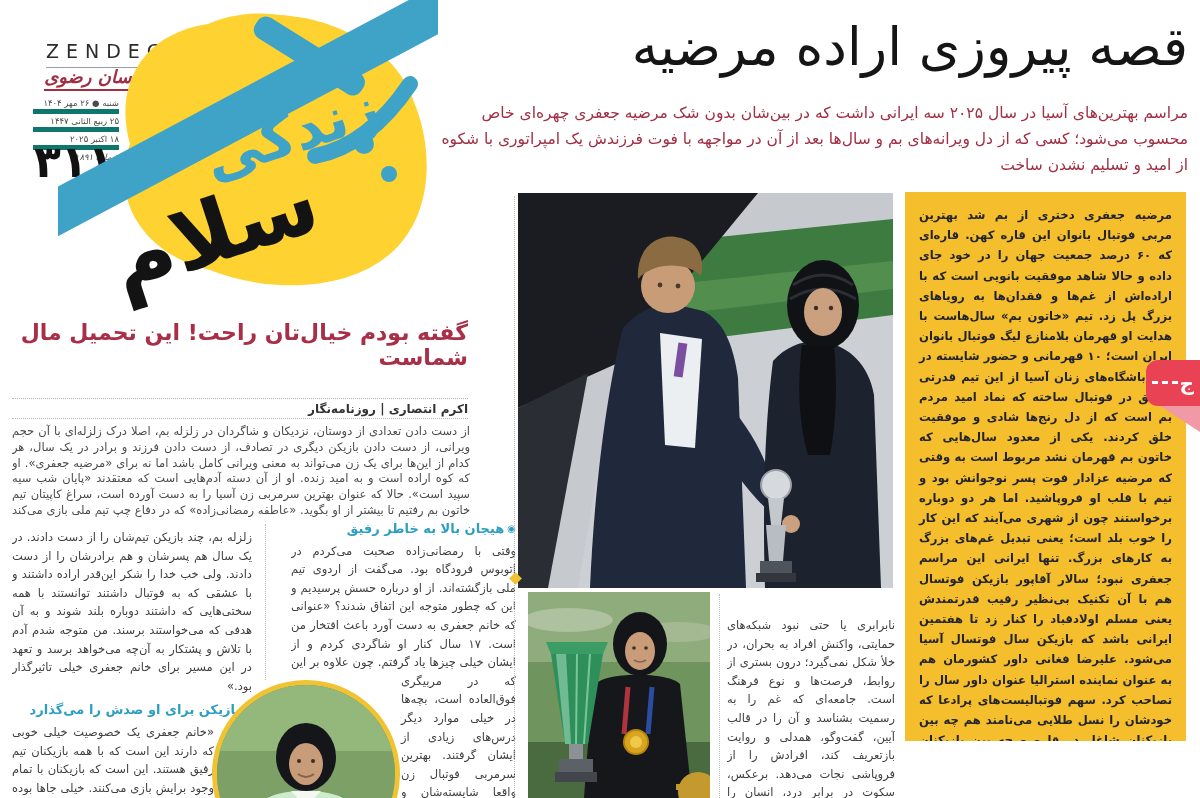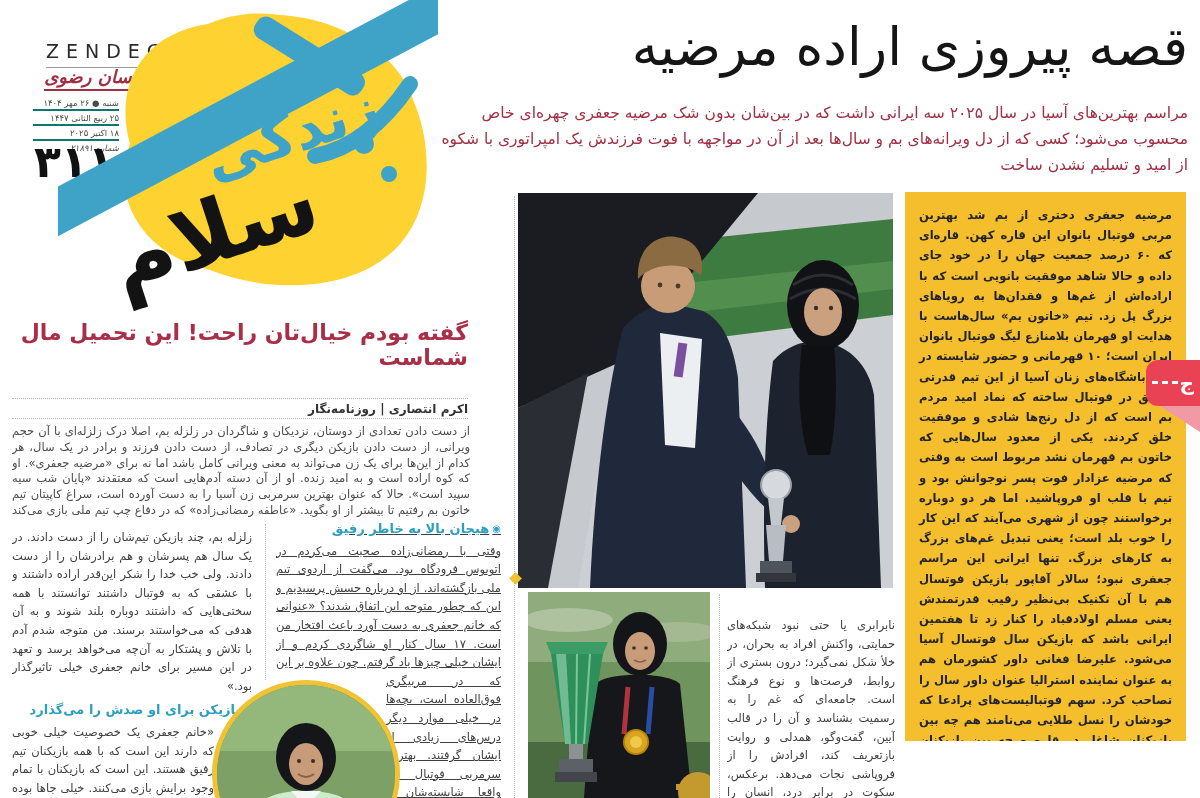--- a/index.html
+++ b/index.html
@@ -9,21 +9,21 @@
     font-family:"DejaVu Sans","Liberation Sans",sans-serif;margin:0 auto;
   }
   .abs{position:absolute;}
   .rtl{direction:rtl;unicode-bidi:embed;}
   
   .latin-title{left:46px;top:40px;font-size:19px;letter-spacing:7px;color:#2b2b2b;
     border-bottom:1px solid #9a9a9a;padding-bottom:5px;width:186px;white-space:nowrap;}
   .paper-name{left:44px;top:66px;width:176px;font-size:18px;font-weight:800;font-style:italic;
     color:#a12f44;text-align:center;border-bottom:2px solid #a12f44;padding-bottom:2px;}
   .dates{left:33px;top:96px;width:86px;font-size:8.5px;color:#4a4a4a;text-align:right;}
-  .dates div{padding:1.5px 0;border-bottom:2px solid #0f766e;white-space:nowrap;overflow:hidden;}
+  .dates div{padding:1.5px 0;border-bottom:5px solid #0f766e;white-space:nowrap;overflow:hidden;}
   .dates div:last-child{border-bottom:none;font-style:italic;}
   .big-number{left:34px;top:136px;font-size:44px;font-weight:900;color:#111;z-index:1;letter-spacing:2px;}
   .logo-svg{left:58px;top:-8px;z-index:2;}
   
   .headline{right:12px;top:14px;width:744px;font-size:53px;font-weight:400;
     color:#151515;letter-spacing:-1px;line-height:1.25;}
   .lead-deck{right:12px;top:100px;width:748px;text-align:right;font-size:15.5px;font-weight:400;
     color:#a12f44;line-height:26px;}
   
   .highlight-box{left:905px;top:192px;width:281px;height:549px;background:#f4be2c;
@@ -42,21 +42,21 @@
   .int-deck{left:12px;top:355px;width:456px;font-size:13px;font-weight:700;color:#8e2b3c;
     line-height:20px;text-align:justify;}
   .rule{border-top:1px dotted #b5b5b5;height:0;}
   .rule-a{left:12px;top:398px;width:456px;}
   .byline{left:12px;top:402px;width:456px;font-size:12px;font-weight:700;color:#333;text-align:right;}
   .rule-b{left:12px;top:418px;width:456px;}
   .intro{left:12px;top:424px;width:458px;height:94px;font-size:11.5px;line-height:15.8px;
     color:#4c4c4c;text-align:justify;overflow:hidden;}
   
   .bodycol{font-size:11.5px;line-height:18.6px;color:#3f3f3f;text-align:justify;overflow:hidden;}
-  .col-mid{left:276px;top:520px;width:225px;height:278px;text-decoration:underline;}
+  .col-mid{left:291px;top:520px;width:225px;height:278px;}
   .col-left{left:12px;top:528px;width:240px;height:270px;}
   .col-analysis{left:727px;top:616px;width:168px;height:206px;}
   .sec-h{color:#2d9fc0;font-weight:800;font-size:13px;margin-bottom:3px;text-align:right;}
   .sec-h .bullet{font-size:10px;vertical-align:1px;margin-left:3px;}
   .fl-strut-l{float:left;width:0;}
   .fl-block-l{float:left;clear:left;width:110px;}
   .fl-strut-r{float:right;width:0;}
   .fl-block-r{float:right;clear:right;width:38px;}
   
   .vrule{border-left:1px dotted #b8b8b8;width:0;}

